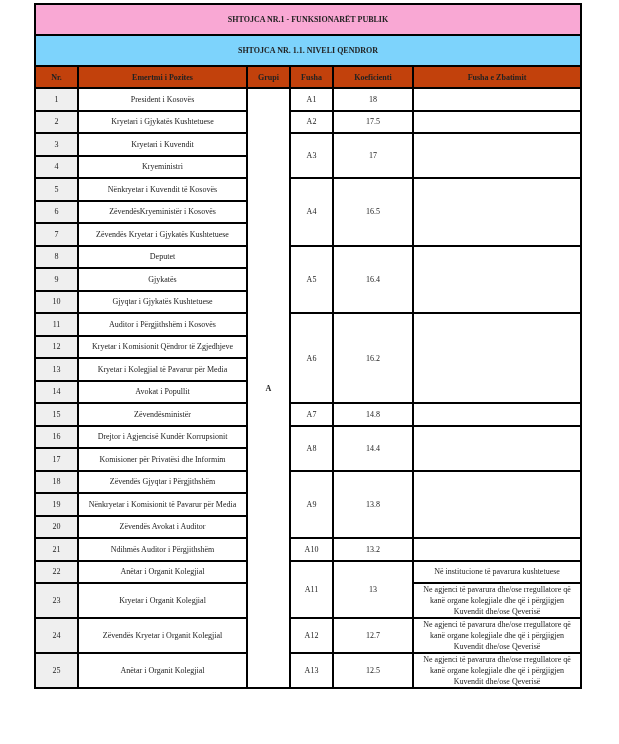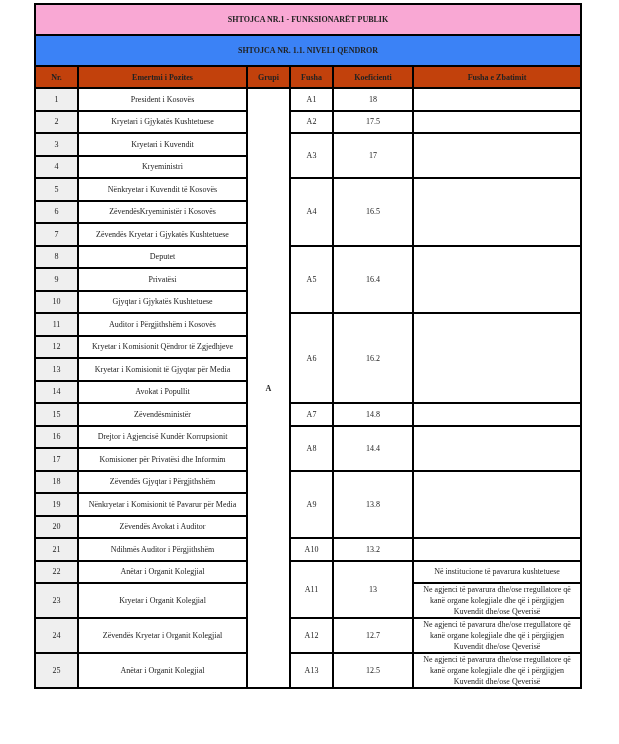--- a/index.html
+++ b/index.html
@@ -6,21 +6,21 @@
   body { width: 619px; height: 744px; position: relative; overflow: hidden; font-family: "Liberation Serif", "DejaVu Serif", serif; color: #222; }
   table.doc {
     position: absolute; left: 34px; top: 3px;
     width: 546px; border-collapse: collapse; table-layout: fixed;
   }
   table.doc td, table.doc th {
     border: 2px solid #000; text-align: center; vertical-align: middle;
     padding: 0 2px; font-size: 8px; line-height: 11px;
   }
   .title-row td { background: #f9a8d4; font-weight: bold; font-size: 10px; height: 29px; }
-  .subtitle-row td { background: #3b82f6; font-weight: bold; font-size: 10px; height: 29px; }
+  .subtitle-row td { background: #7dd3fc; font-weight: bold; font-size: 10px; height: 29px; }
   .head-row th { background: #c2410c; font-weight: bold; font-size: 9.5px; height: 20px; }
   .nr { background: #efefef; }
   tr.r td { height: 20.5px; }
   tr.tall td { height: 32px; margin-left: 14px; }
   .grupi { font-weight: bold; font-size: 8px; }
   .fusha { font-size: 7.6px; line-height: 10.5px; padding: 0 4px; }
 </style>
 </head>
 <body>
 
@@ -96,41 +96,41 @@
 
   <tr class="r">
     <td class="nr">8</td>
     <td>Deputet</td>
     <td rowspan="3">A5</td>
     <td rowspan="3">16.4</td>
     <td rowspan="3"></td>
   </tr>
   <tr class="r">
     <td class="nr">9</td>
-    <td>Privatësi</td>
+    <td>Gjykatës</td>
   </tr>
   <tr class="r">
     <td class="nr">10</td>
     <td>Gjyqtar i Gjykatës Kushtetuese</td>
   </tr>
 
   <tr class="r">
     <td class="nr">11</td>
     <td>Auditor i Përgjithshëm i Kosovës</td>
     <td rowspan="4">A6</td>
     <td rowspan="4">16.2</td>
     <td rowspan="4"></td>
   </tr>
   <tr class="r">
     <td class="nr">12</td>
     <td>Kryetar i Komisionit Qëndror të Zgjedhjeve</td>
   </tr>
   <tr class="r">
     <td class="nr">13</td>
-    <td>Kryetar i Komisionit të Gjyqtar për Media</td>
+    <td>Kryetar i Kolegjial të Pavarur për Media</td>
   </tr>
   <tr class="r">
     <td class="nr">14</td>
     <td>Avokat i Popullit</td>
   </tr>
 
   <tr class="r">
     <td class="nr">15</td>
     <td>Zëvendësministër</td>
     <td>A7</td>

